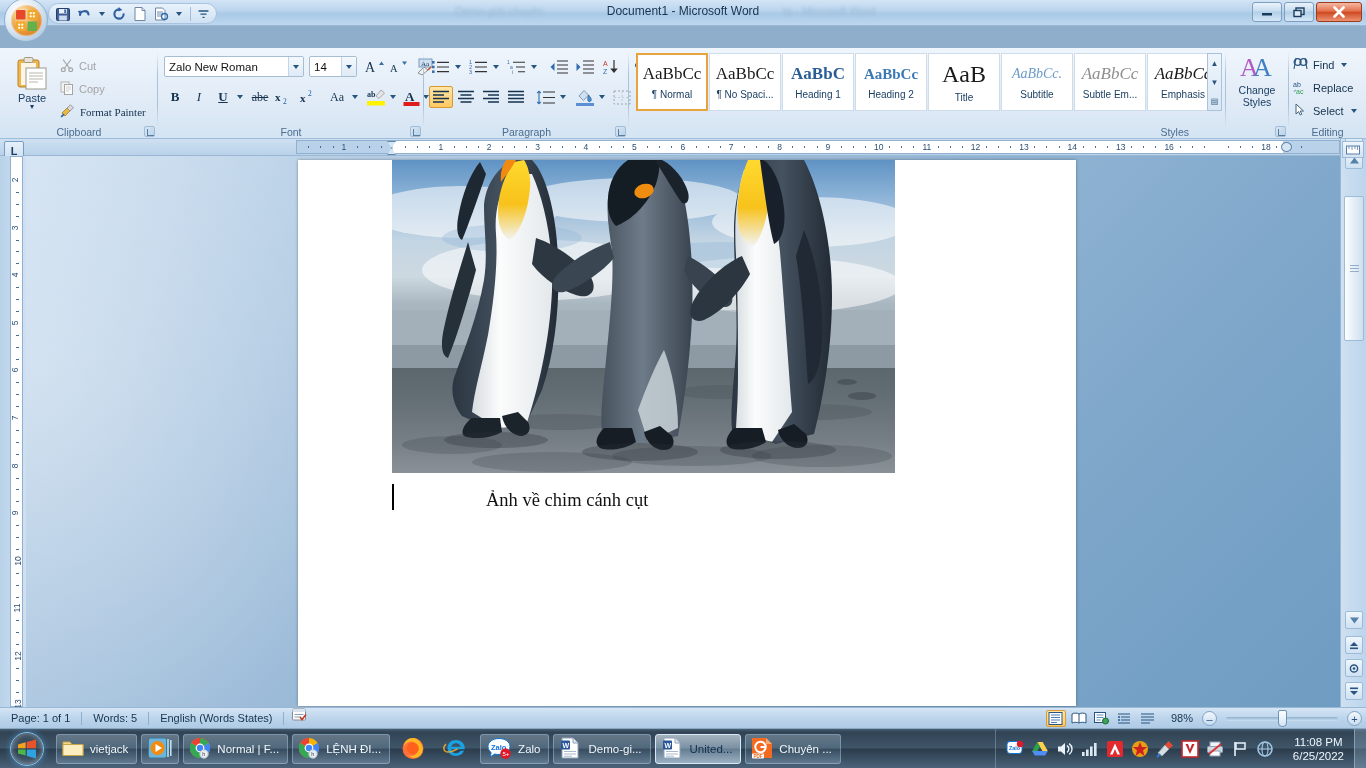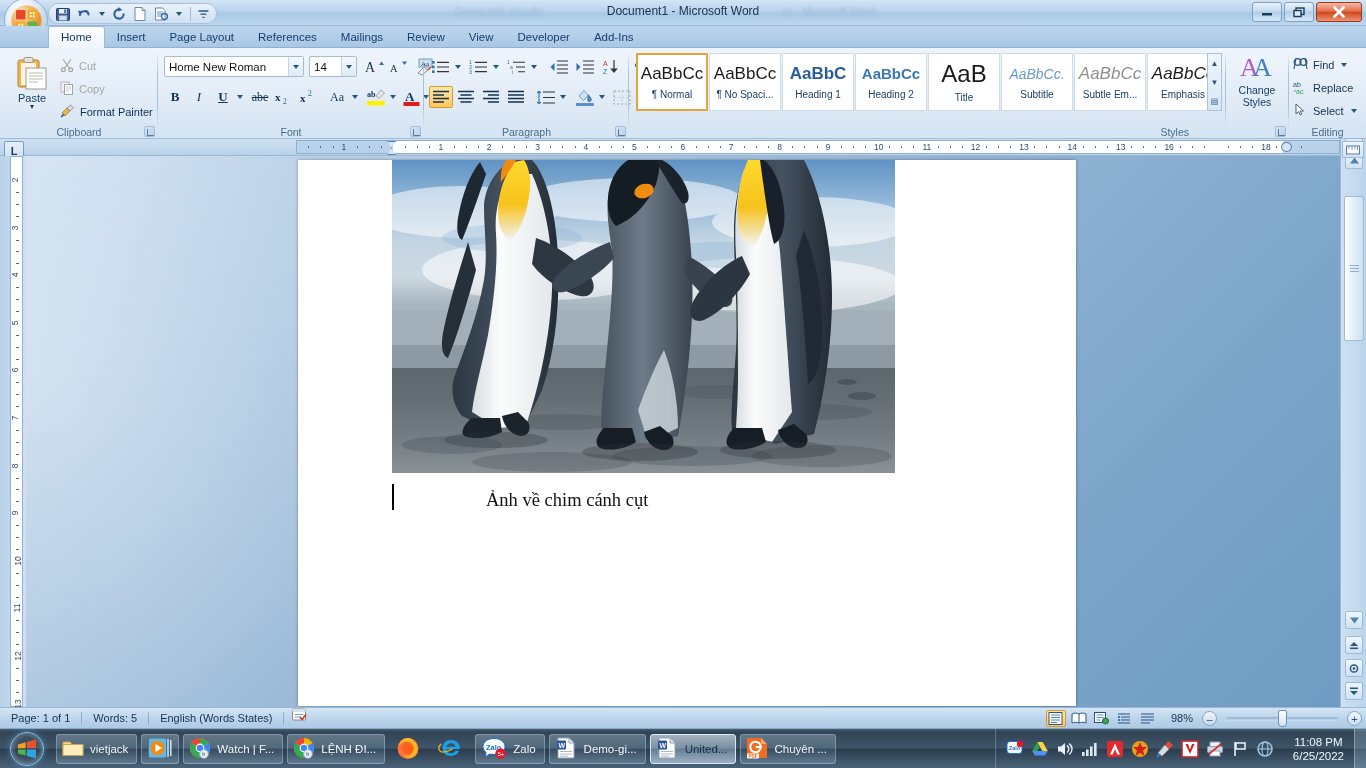--- a/index.html
+++ b/index.html
@@ -113,21 +113,21 @@
     cursor:pointer; border-radius:3px;
   }
   .clip-ico { width:32px; height:34px; position:relative; margin-top:2px; }
   .paste-label { font-size:11px; color:#1b3f63; margin-top:2px; }
   .paste-caret { font-size:8px; color:#1b3f63; line-height:6px; }
   .clipcmd {
     position:absolute; left:58px; display:flex; align-items:center; gap:5px;
     height:18px; font-size:11px; cursor:pointer; padding-left:2px; border-radius:2px;
   }
   .clipcmd.dis { color:#a5a5a5; }
-  .clipcmd.en { color:#13314d; }
+  .clipcmd.en { color:#13314d;font-family:Liberation Serif, serif; }
 
   
   #g-font { left:158px; width:266px; }
   .ctl {
     position:absolute; background:#fff; border:1px solid #a6bdd3; border-radius:2px;
     height:21px; font-size:11.5px; color:#111; display:flex;align-items:center;
     padding-left:4px; cursor:text;
   }
   .ctl .arrow {
     position:absolute; right:0; top:0; width:15px; height:19px;
@@ -150,21 +150,21 @@
   
   #g-paragraph { left:424px; width:205px; }
   
   #g-styles { left:629px; width:596px; }
   .stylebox {
     position:absolute; top:5px; width:72px; height:58px; background:#fff;
     border:1px solid #cfdcea; cursor:pointer; overflow:hidden;
     display:flex;flex-direction:column;align-items:center;justify-content:center;
   }
   .stylebox.sel { border:2px solid #e8a33d; box-shadow:0 0 0 1px #fff inset; }
-  .sprev { font-family:Liberation Sans, sans-serif; font-size:17px; color:#1a1a1a; line-height:20px; white-space:nowrap;}
+  .sprev { font-family:Liberation Serif, serif; font-size:17px; color:#1a1a1a; line-height:20px; white-space:nowrap;}
   .sname { font-size:10px; color:#1b3f63; margin-top:5px; white-space:nowrap; }
   .sgal-scroll {
     position:absolute; right:3px; top:5px; width:15px; height:58px;
     background:linear-gradient(to bottom,#eef5fb,#d9e7f4); border:1px solid #a9c3dc;
     display:flex;flex-direction:column;justify-content:space-between;align-items:center;
   }
   .sgal-scroll div { height:18px;width:13px;display:flex;align-items:center;justify-content:center;cursor:pointer;font-size:8px;color:#2a5480;}
 
   
   #g-change { left:1225px; width:64px; }
@@ -441,33 +441,20 @@
         <circle cx="19.8" cy="5.2" r="1.1" fill="#fff"></circle>
       <circle cx="16.7" cy="8.3" r="1.1" fill="#fff"></circle>
         <circle cx="19.8" cy="8.3" r="1.1" fill="#fff"></circle>
       <circle cx="5.2" cy="16.7" r="1.1" fill="#fff"></circle>
         <circle cx="8.3" cy="16.7" r="1.1" fill="#fff"></circle>
       <circle cx="5.2" cy="19.8" r="1.1" fill="#fff"></circle>
         <circle cx="8.3" cy="19.8" r="1.1" fill="#fff"></circle>
     </svg>
   </div>
 
-  <div class="tabstrip">
-    <div class="tabs">
-      <div class="tab active">Home</div>
-      <div class="tab">Insert</div>
-      <div class="tab">Page Layout</div>
-      <div class="tab">References</div>
-      <div class="tab">Mailings</div>
-      <div class="tab">Review</div>
-      <div class="tab">View</div>
-      <div class="tab">Developer</div>
-      <div class="tab">Add-Ins</div>
-    </div>
-  </div>
 
   <div class="ribbon">
 
     <div class="group" id="g-clipboard">
       <div class="paste-btn">
         <span class="clip-ico">
           <svg width="32" height="34" viewBox="0 0 32 34">
             <rect x="2" y="4" width="21" height="27" rx="2" fill="#f0b64e" stroke="#b9832a"></rect>
             <rect x="5" y="7" width="15" height="22" fill="#fdf6e6"></rect>
             <rect x="8" y="1.5" width="9" height="5" rx="1.4" fill="#e8e3d6" stroke="#a1977f"></rect>
@@ -516,21 +503,21 @@
         <span>Format Painter</span>
       </div>
 
       <div class="glabel">Clipboard</div>
       <div class="dlg"></div>
       <div class="gsep"></div>
     </div>
 
     <div class="group" id="g-font">
       <div class="ctl" style="left:6px; top:8px; width:140px;">
-        <span>Home New Roman</span>
+        <span>Zalo New Roman</span>
         <span class="arrow">
             <span class="caret-d"></span>
           </span>
       </div>
       <div class="ctl" style="left:151px; top:8px; width:48px;">
         <span>14</span>
         <span class="arrow">
             <span class="caret-d"></span>
           </span>
       </div>
@@ -1271,21 +1258,21 @@
             <path d="M2.3 6 A10 10 0 0 0 6.3 19.4 L11 11 Z" fill="#34a853" transform="rotate(120 11 11)"></path>
             <path d="M19.7 6 A10 10 0 0 1 11 21 L11 11 Z" fill="#4285f4"></path>
             <path d="M2.3 6 A10 10 0 0 1 11 1 L11 11 Z" fill="#ea4335"></path>
             <path d="M11 21 A10 10 0 0 1 2.3 6 L11 11 Z" fill="#34a853"></path>
             <circle cx="11" cy="11" r="4.4" fill="#fff"></circle>
             <circle cx="11" cy="11" r="3.2" fill="#4285f4"></circle>
             <circle cx="15" cy="17" r="4.2" fill="#e9eef3" stroke="#b8c4ce"></circle>
             <text x="13.2" y="19" font-size="5.5" fill="#444" font-family="Liberation Sans,sans-serif">h</text>
           </svg>
       </span>
-      <span>Watch | F...</span>
+      <span>Normal | F...</span>
     </div>
 
     <div class="tbtn-task">
       <span>
         <svg width="22" height="22" viewBox="0 0 22 22">
             <circle cx="11" cy="11" r="10" fill="#f4b400"></circle>
             <path d="M19.7 6 A10 10 0 0 1 11 21 L11 11 Z" fill="#4285f4"></path>
             <path d="M2.3 6 A10 10 0 0 1 11 1 L11 11 Z" fill="#ea4335"></path>
             <path d="M11 21 A10 10 0 0 1 2.3 6 L11 11 Z" fill="#34a853"></path>
             <circle cx="11" cy="11" r="4.4" fill="#fff"></circle>

